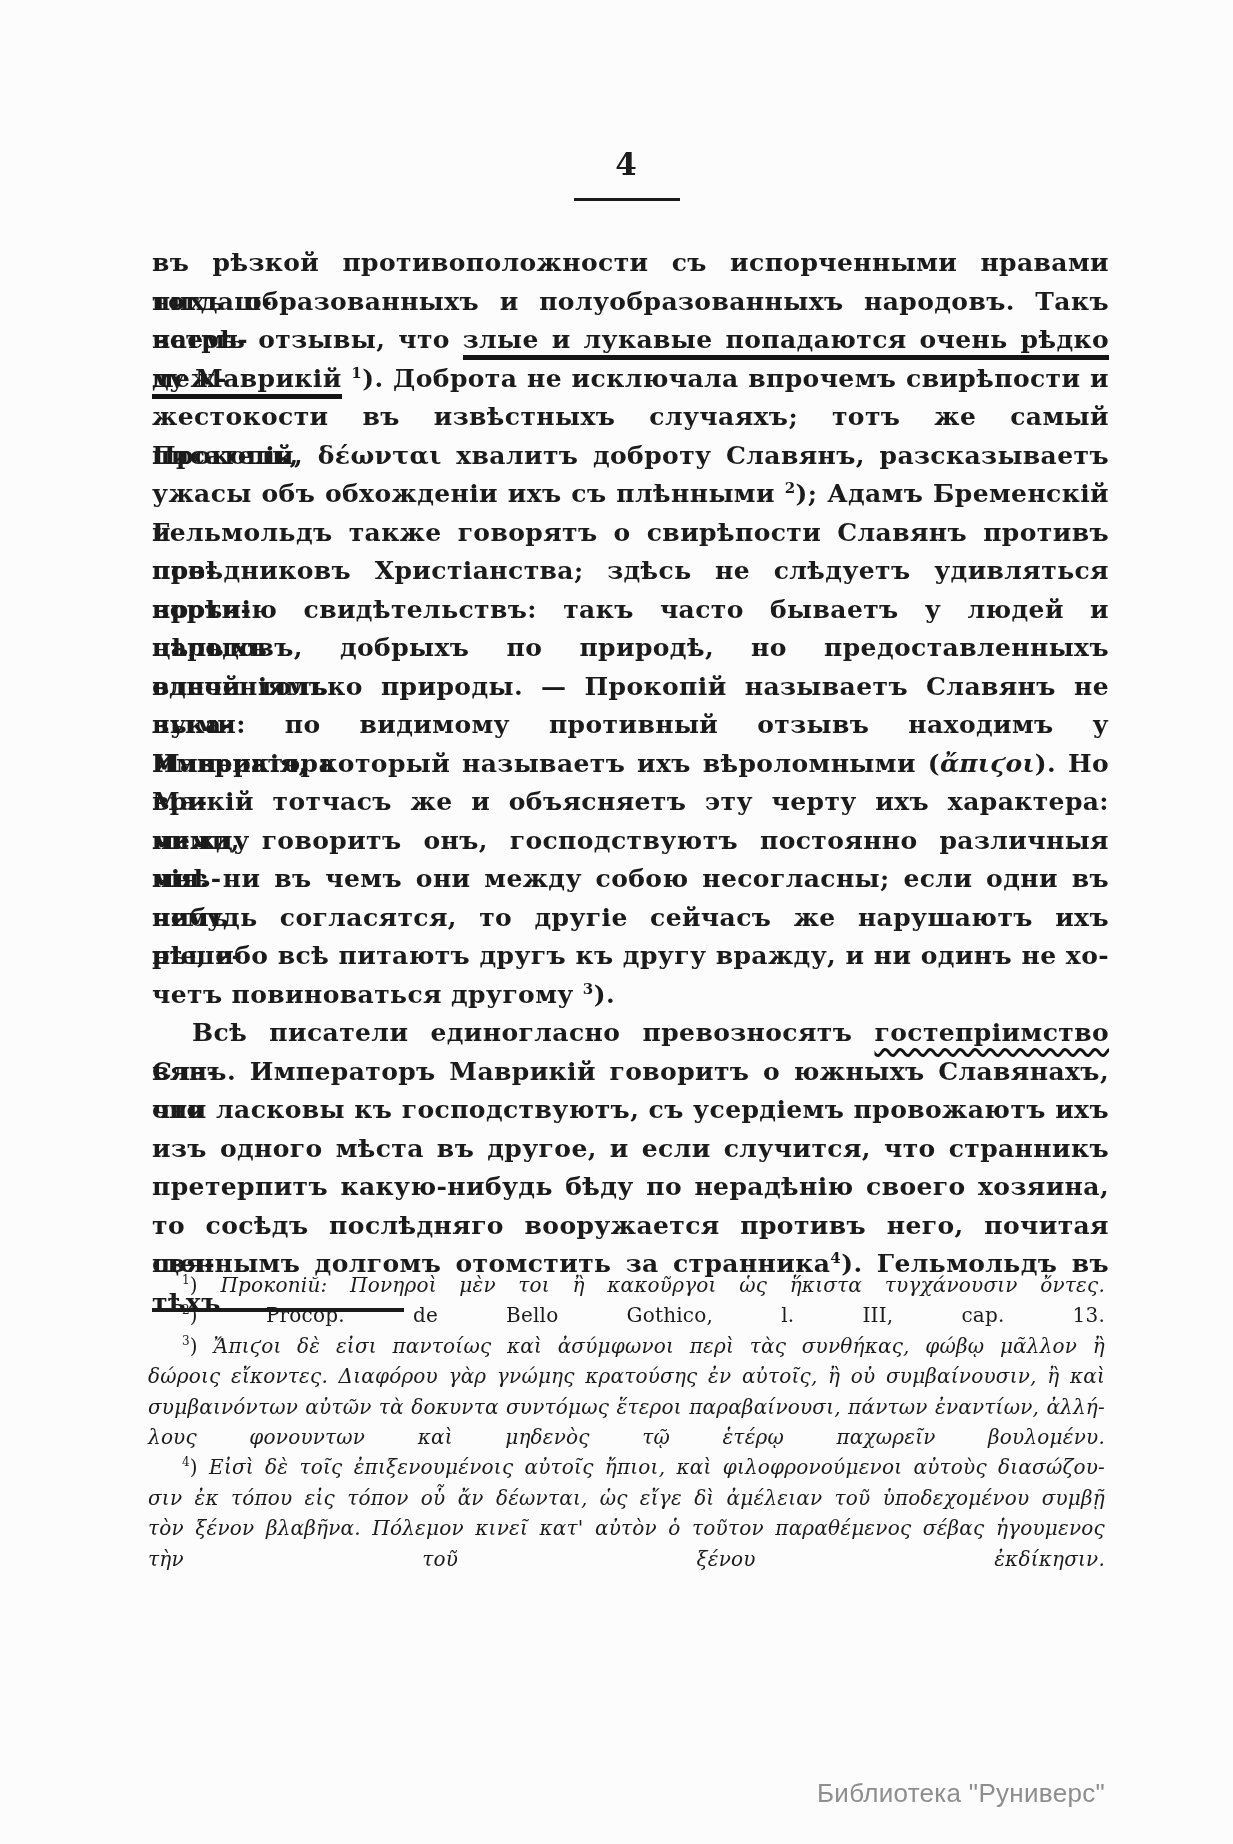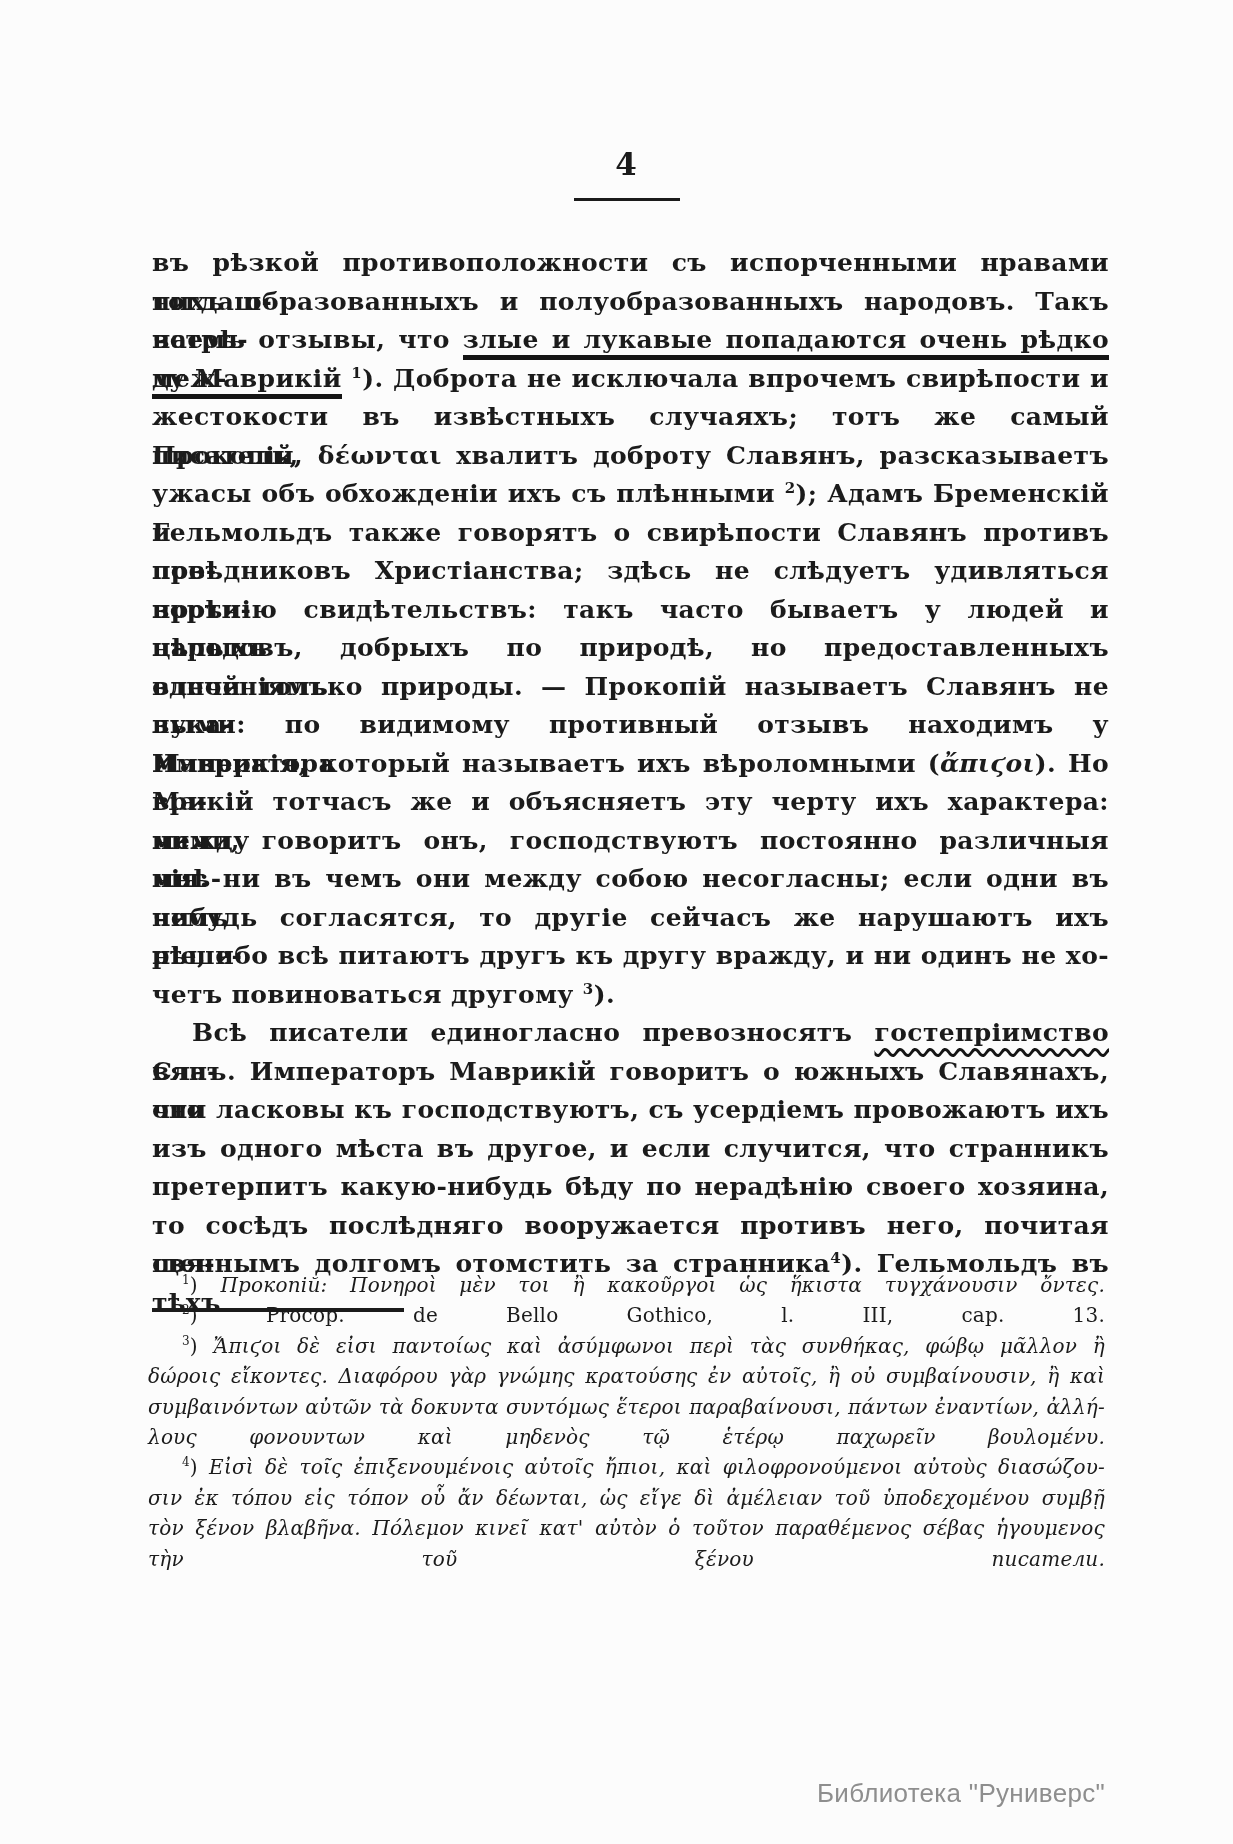--- a/index.html
+++ b/index.html
@@ -147,18 +147,18 @@
   <div class="footnotes">
       <div class="fline noj ind"><sup>1</sup><span>) </span><span class="it">Прокопій:</span><span> </span><span class="gr">Πονηροὶ μὲν τοι ἢ κακοῦργοι ὡς ἥκιστα τυγχάνουσιν ὄντες.</span></div>
       <div class="fline noj ind"><sup>2</sup><span>) Procop. de Bello Gothico, l. III, cap. 13.</span></div>
       <div class="fline ind"><sup>3</sup><span>) </span><span class="gr">Ἄπιϛοι δὲ εἰσι παντοίως καὶ ἀσύμφωνοι περὶ τὰς συνθήκας, φώβῳ μᾶλλον ἢ</span></div>
       <div class="fline"><span class="gr">δώροις εἴκοντες. Διαφόρου γὰρ γνώμης κρατούσης ἐν αὐτοῖς, ἢ οὐ συμβαίνουσιν, ἢ καὶ</span></div>
       <div class="fline"><span class="gr">συμβαινόντων αὐτῶν τὰ δοκυντα συντόμως ἕτεροι παραβαίνουσι, πάντων ἐναντίων, ἀλλή-</span></div>
       <div class="fline noj"><span class="gr">λους φονουντων καὶ μηδενὸς τῷ ἑτέρῳ παχωρεῖν βουλομένυ.</span></div>
       <div class="fline ind"><sup>4</sup><span>) </span><span class="gr">Εἰσὶ δὲ τοῖς ἐπιξενουμένοις αὐτοῖς ἤπιοι, καὶ φιλοφρονούμενοι αὐτοὺς διασώζου-</span></div>
       <div class="fline"><span class="gr">σιν ἐκ τόπου εἰς τόπον οὗ ἄν δέωνται, ὡς εἴγε δὶ ἀμέλειαν τοῦ ὑποδεχομένου συμβῇ</span></div>
       <div class="fline"><span class="gr">τὸν ξένον βλαβῆνα. Πόλεμον κινεῖ κατ' αὐτὸν ὁ τοῦτον παραθέμενος σέβας ἡγουμενος</span></div>
-      <div class="fline noj"><span class="gr">τὴν τοῦ ξένου писатели.</span></div>
+      <div class="fline noj"><span class="gr">τὴν τοῦ ξένου ἐκδίκησιν.</span></div>
     </div>
 
   <div class="watermark">Библиотека "Руниверс"</div>
 
 </div>
 
 </body></html>

